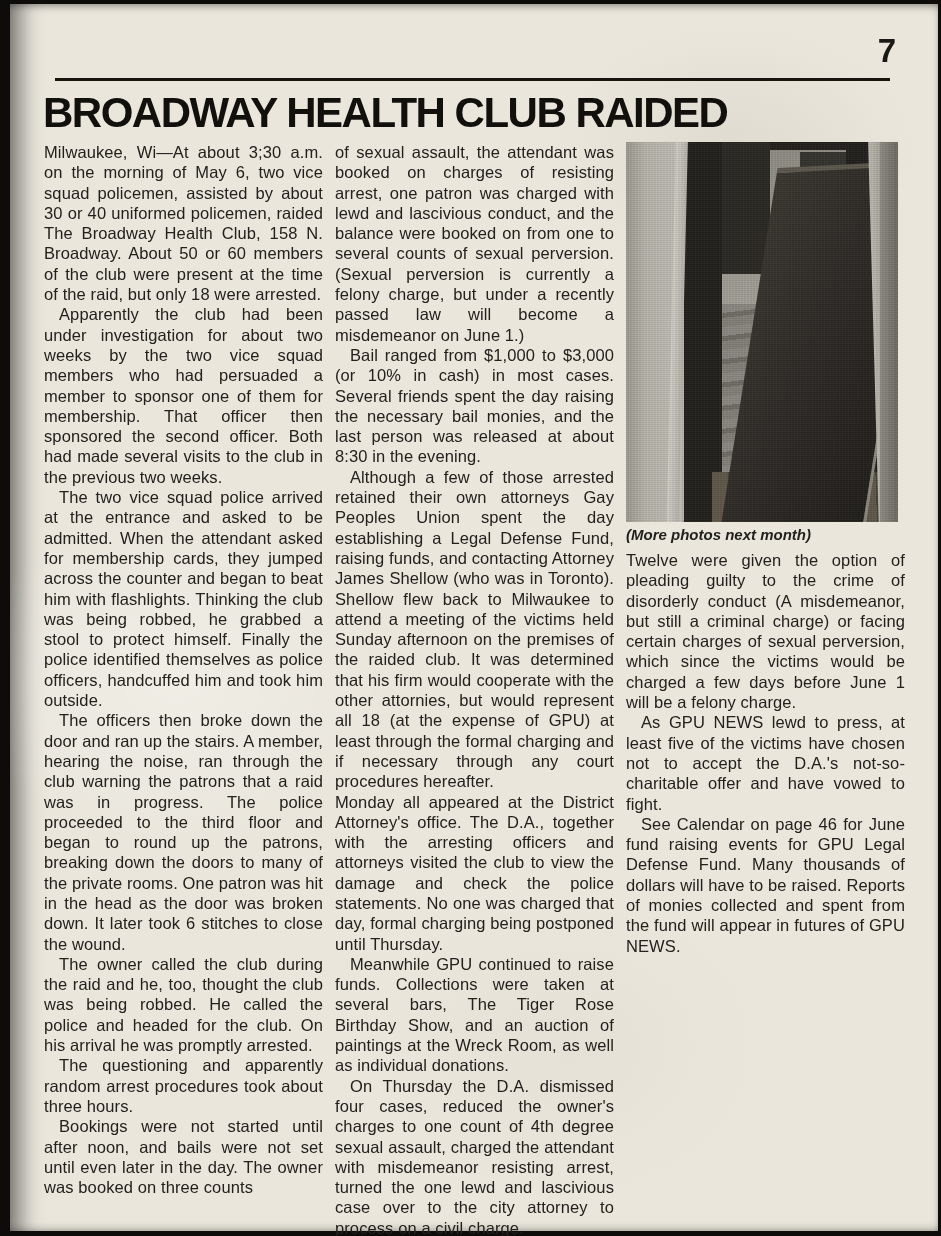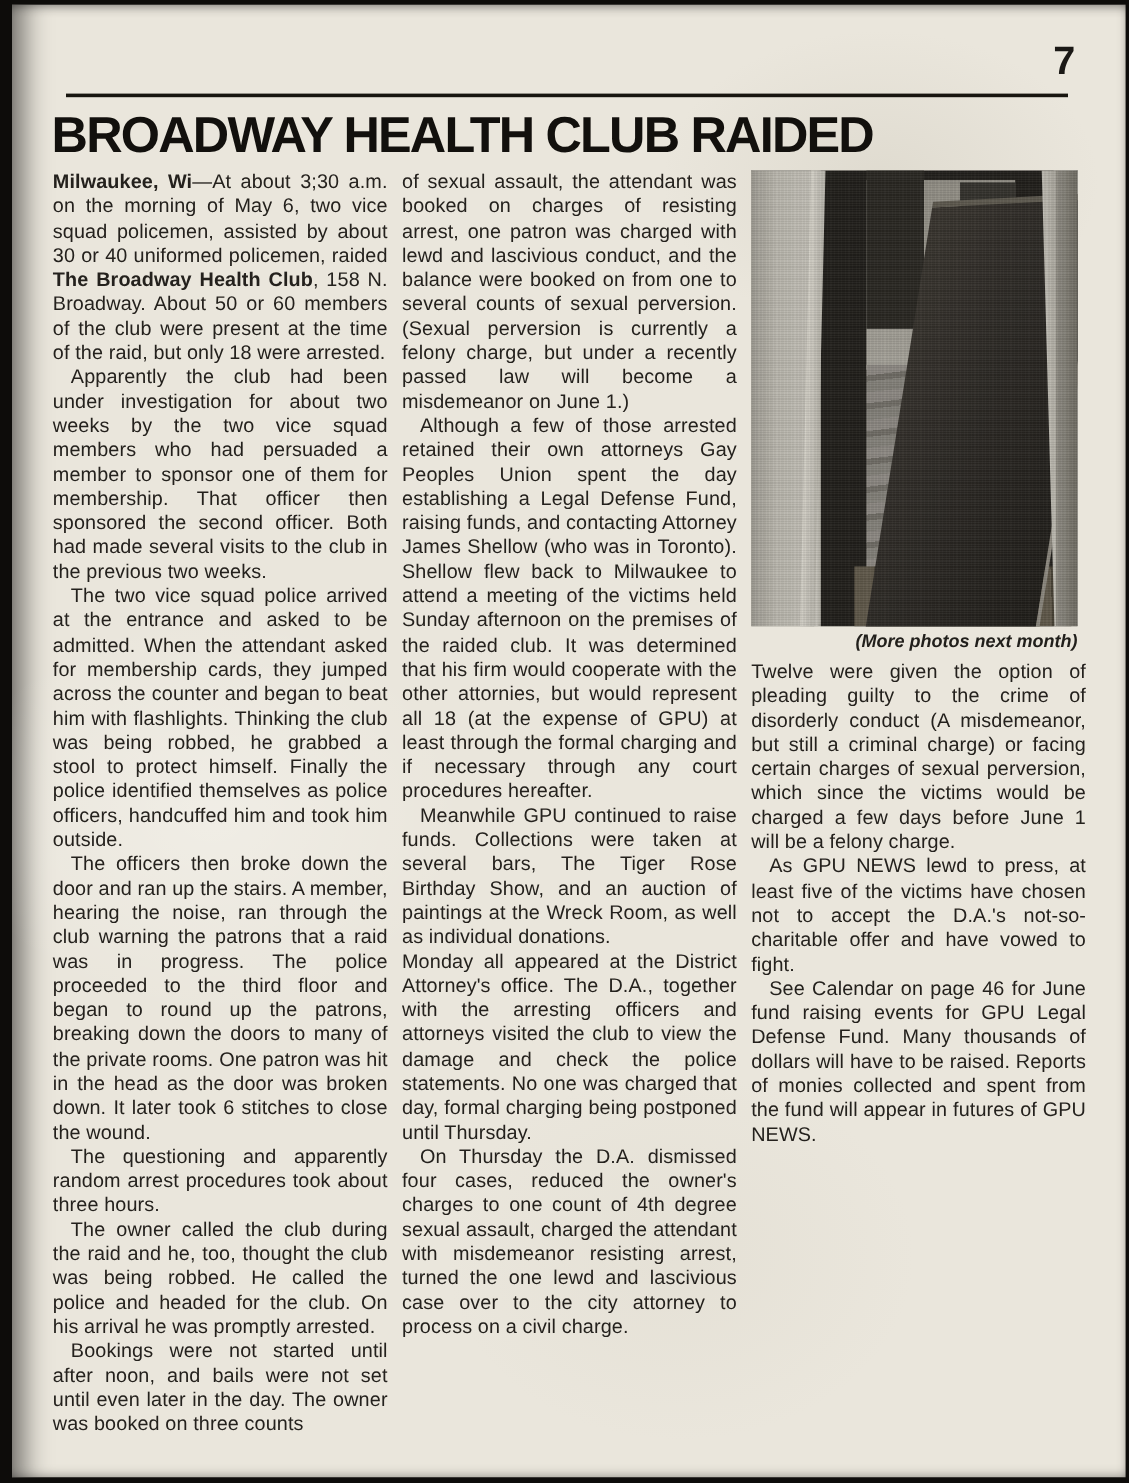--- a/index.html
+++ b/index.html
@@ -45,21 +45,21 @@
   }
   .col{width:279px;color:#24211d;}
   .para{
     margin:0;
     font-size:16.5px;line-height:20.3px;
     text-align:justify;
     letter-spacing:.1px;
   }
   .para.indent{text-indent:15px;}
   .para.allbold{font-weight:bold;letter-spacing:.2px;}
-  .b{font-weight:bold;}
+  .b{font-weight:normal;}
 
   
   .photo{
     position:relative;width:272px;height:380px;margin:2px 0 0 0;
     background:#b7b4ab;overflow:hidden;
     box-shadow:inset 0 0 3px rgba(0,0,0,.35);
   }
   .ph{position:absolute;}
   .left-wall{left:0;top:0;width:56px;height:100%;z-index:1;
     background:linear-gradient(90deg,#9d9a91 0,#b7b4ab 35%,#c2bfb6 100%);}
@@ -84,49 +84,50 @@
   .right-jamb{right:16px;top:-4px;width:14px;height:110%;z-index:5;
     background:linear-gradient(90deg,#bcb9b0,#a3a097);
     transform:rotate(-1.6deg);transform-origin:top right;}
   .right-wall{right:0;top:0;width:18px;height:100%;z-index:5;
     background:linear-gradient(90deg,#8f8c83,#6d6a61);}
   .grain{inset:0;z-index:6;pointer-events:none;
     background:
       repeating-linear-gradient(0deg,rgba(255,255,255,.035) 0 1px,rgba(0,0,0,.05) 1px 2px),
       repeating-linear-gradient(90deg,rgba(255,255,255,.02) 0 1px,rgba(0,0,0,.035) 1px 3px);}
   .caption{
-    width:272px;text-align:right;
+    width:272px;
     font-size:15px;font-weight:bold;font-style:italic;color:#211f1b;
     margin:4px 0 7px 0;letter-spacing:0;
   }
 </style>
 </head>
 <body>
 
 <div class="page">
 
   <div class="pagenum">7</div>
   <div class="rule"></div>
   <div class="headline">BROADWAY HEALTH CLUB RAIDED</div>
 
   <div class="columns">
     <div class="col">
         <p class="para"><span class="b">Milwaukee, Wi</span><span>—At about 3;30 a.m. on the morning of May 6, two vice squad policemen, assisted by about 30 or 40 uniformed policemen, raided </span><span class="b">The Broadway Health Club</span><span>, 158 N. Broadway. About 50 or 60 members of the club were present at the time of the raid, but only 18 were arrested.</span></p>
         <p class="para indent"><span>Apparently the club had been under investigation for about two weeks by the two vice squad members who had persuaded a member to sponsor one of them for membership. That officer then sponsored the second officer. Both had made several visits to the club in the previous two weeks.</span></p>
         <p class="para indent"><span>The two vice squad police arrived at the entrance and asked to be admitted. When the attendant asked for membership cards, they jumped across the counter and began to beat him with flashlights. Thinking the club was being robbed, he grabbed a stool to protect himself. Finally the police identified themselves as police officers, handcuffed him and took him outside.</span></p>
         <p class="para indent"><span>The officers then broke down the door and ran up the stairs. A member, hearing the noise, ran through the club warning the patrons that a raid was in progress. The police proceeded to the third floor and began to round up the patrons, breaking down the doors to many of the private rooms. One patron was hit in the head as the door was broken down. It later took 6 stitches to close the wound.</span></p>
+        <p class="para indent"><span>The owner called the club during the raid and he, too, thought the club was being robbed. He called the police and headed for the club. On his arrival he was promptly arrested.</span></p>
         <p class="para indent"><span>The questioning and apparently random arrest procedures took about three hours.</span></p>
-        <p class="para indent"><span>The owner called the club during the raid and he, too, thought the club was being robbed. He called the police and headed for the club. On his arrival he was promptly arrested.</span></p>
         <p class="para indent"><span>Bookings were not started until after noon, and bails were not set until even later in the day. The owner was booked on three counts</span></p>
       </div>
     <div class="col">
         <p class="para"><span>of sexual assault, the attendant was booked on charges of resisting arrest, one patron was charged with lewd and lascivious conduct, and the balance were booked on from one to several counts of sexual perversion. (Sexual perversion is currently a felony charge, but under a recently passed law will become a misdemeanor on June 1.)</span></p>
+        <p class="para indent"><span>Bail ranged from $1,000 to $3,000 (or 10% in cash) in most cases. Several friends spent the day raising the necessary bail monies, and the last person was released at about 8:30 in the evening.</span></p>
         <p class="para indent"><span>Although a few of those arrested retained their own attorneys Gay Peoples Union spent the day establishing a Legal Defense Fund, raising funds, and contacting Attorney James Shellow (who was in Toronto). Shellow flew back to Milwaukee to attend a meeting of the victims held Sunday afternoon on the premises of the raided club. It was determined that his firm would cooperate with the other attornies, but would represent all 18 (at the expense of GPU) at least through the formal charging and if necessary through any court procedures hereafter.</span></p>
+        <p class="para"><span>Monday all appeared at the District Attorney's office. The D.A., together with the arresting officers and attorneys visited the club to view the damage and check the police statements. No one was charged that day, formal charging being postponed until Thursday.</span></p>
         <p class="para indent"><span>Meanwhile GPU continued to raise funds. Collections were taken at several bars, The Tiger Rose Birthday Show, and an auction of paintings at the Wreck Room, as well as individual donations.</span></p>
-        <p class="para"><span>Monday all appeared at the District Attorney's office. The D.A., together with the arresting officers and attorneys visited the club to view the damage and check the police statements. No one was charged that day, formal charging being postponed until Thursday.</span></p>
         <p class="para indent"><span>On Thursday the D.A. dismissed four cases, reduced the owner's charges to one count of 4th degree sexual assault, charged the attendant with misdemeanor resisting arrest, turned the one lewd and lascivious case over to the city attorney to process on a civil charge.</span></p>
       </div>
     <div class="col">
       <figure class="photo" style="margin:0">
         <div class="ph left-wall"></div>
         <div class="ph interior"></div>
         <div class="ph back-wall"></div>
         <div class="ph back-opening"></div>
         <div class="ph back-window"></div>
         <div class="ph bed"></div>

